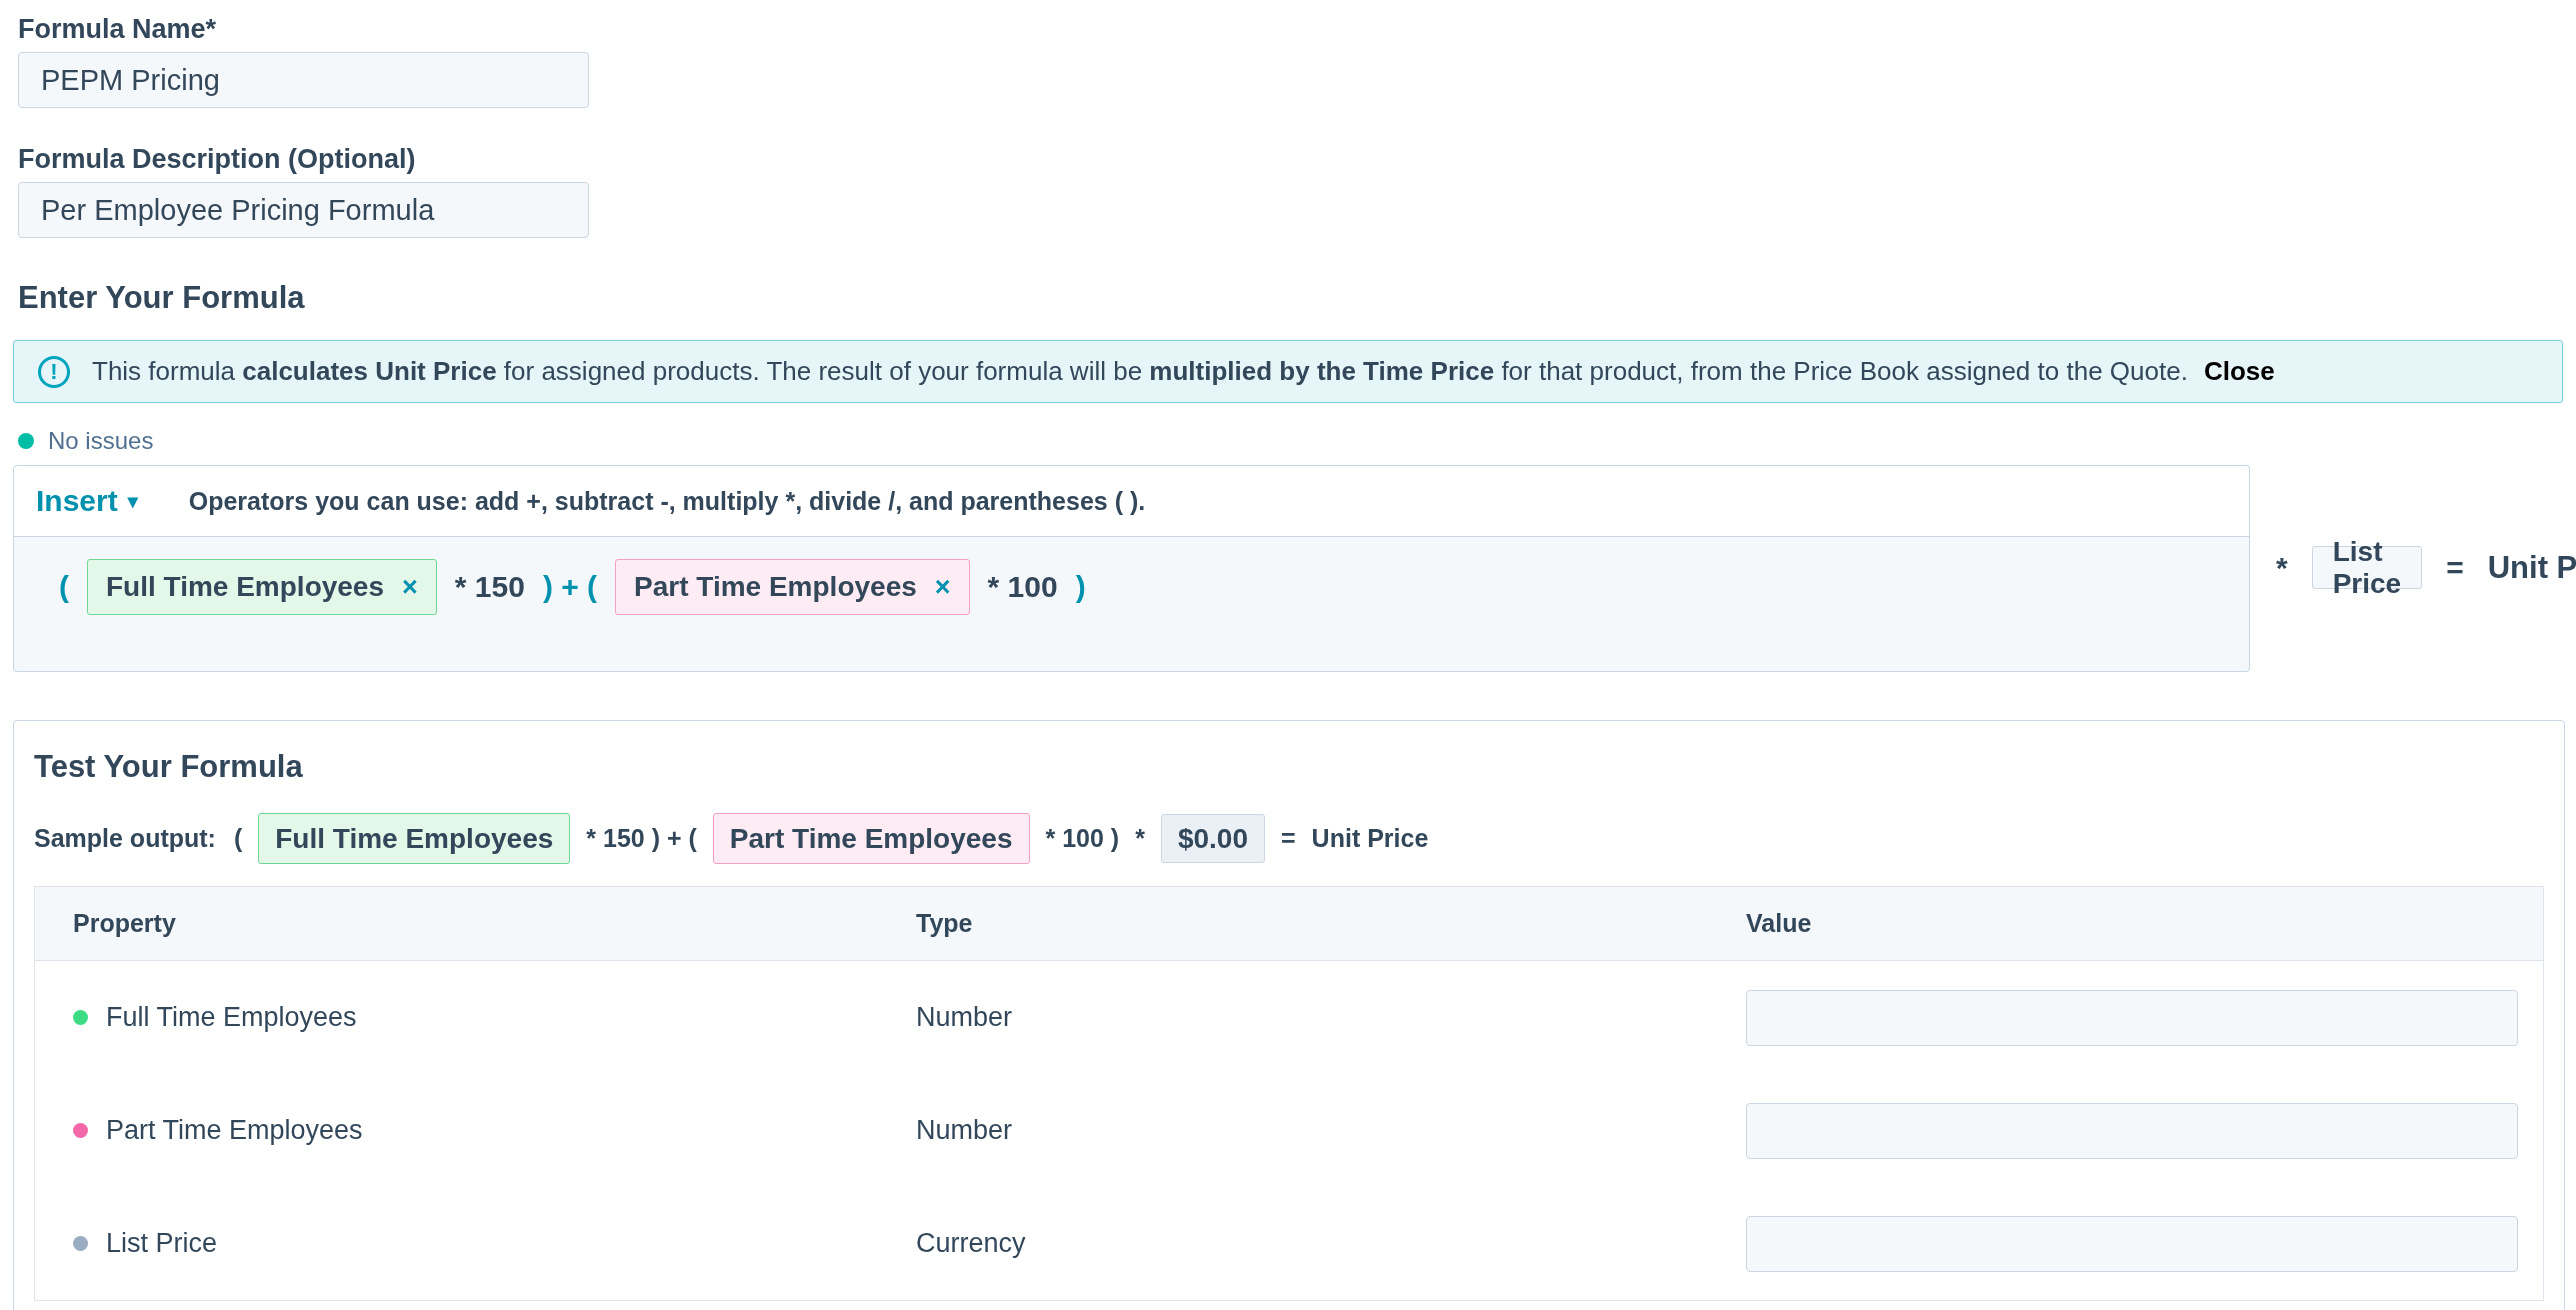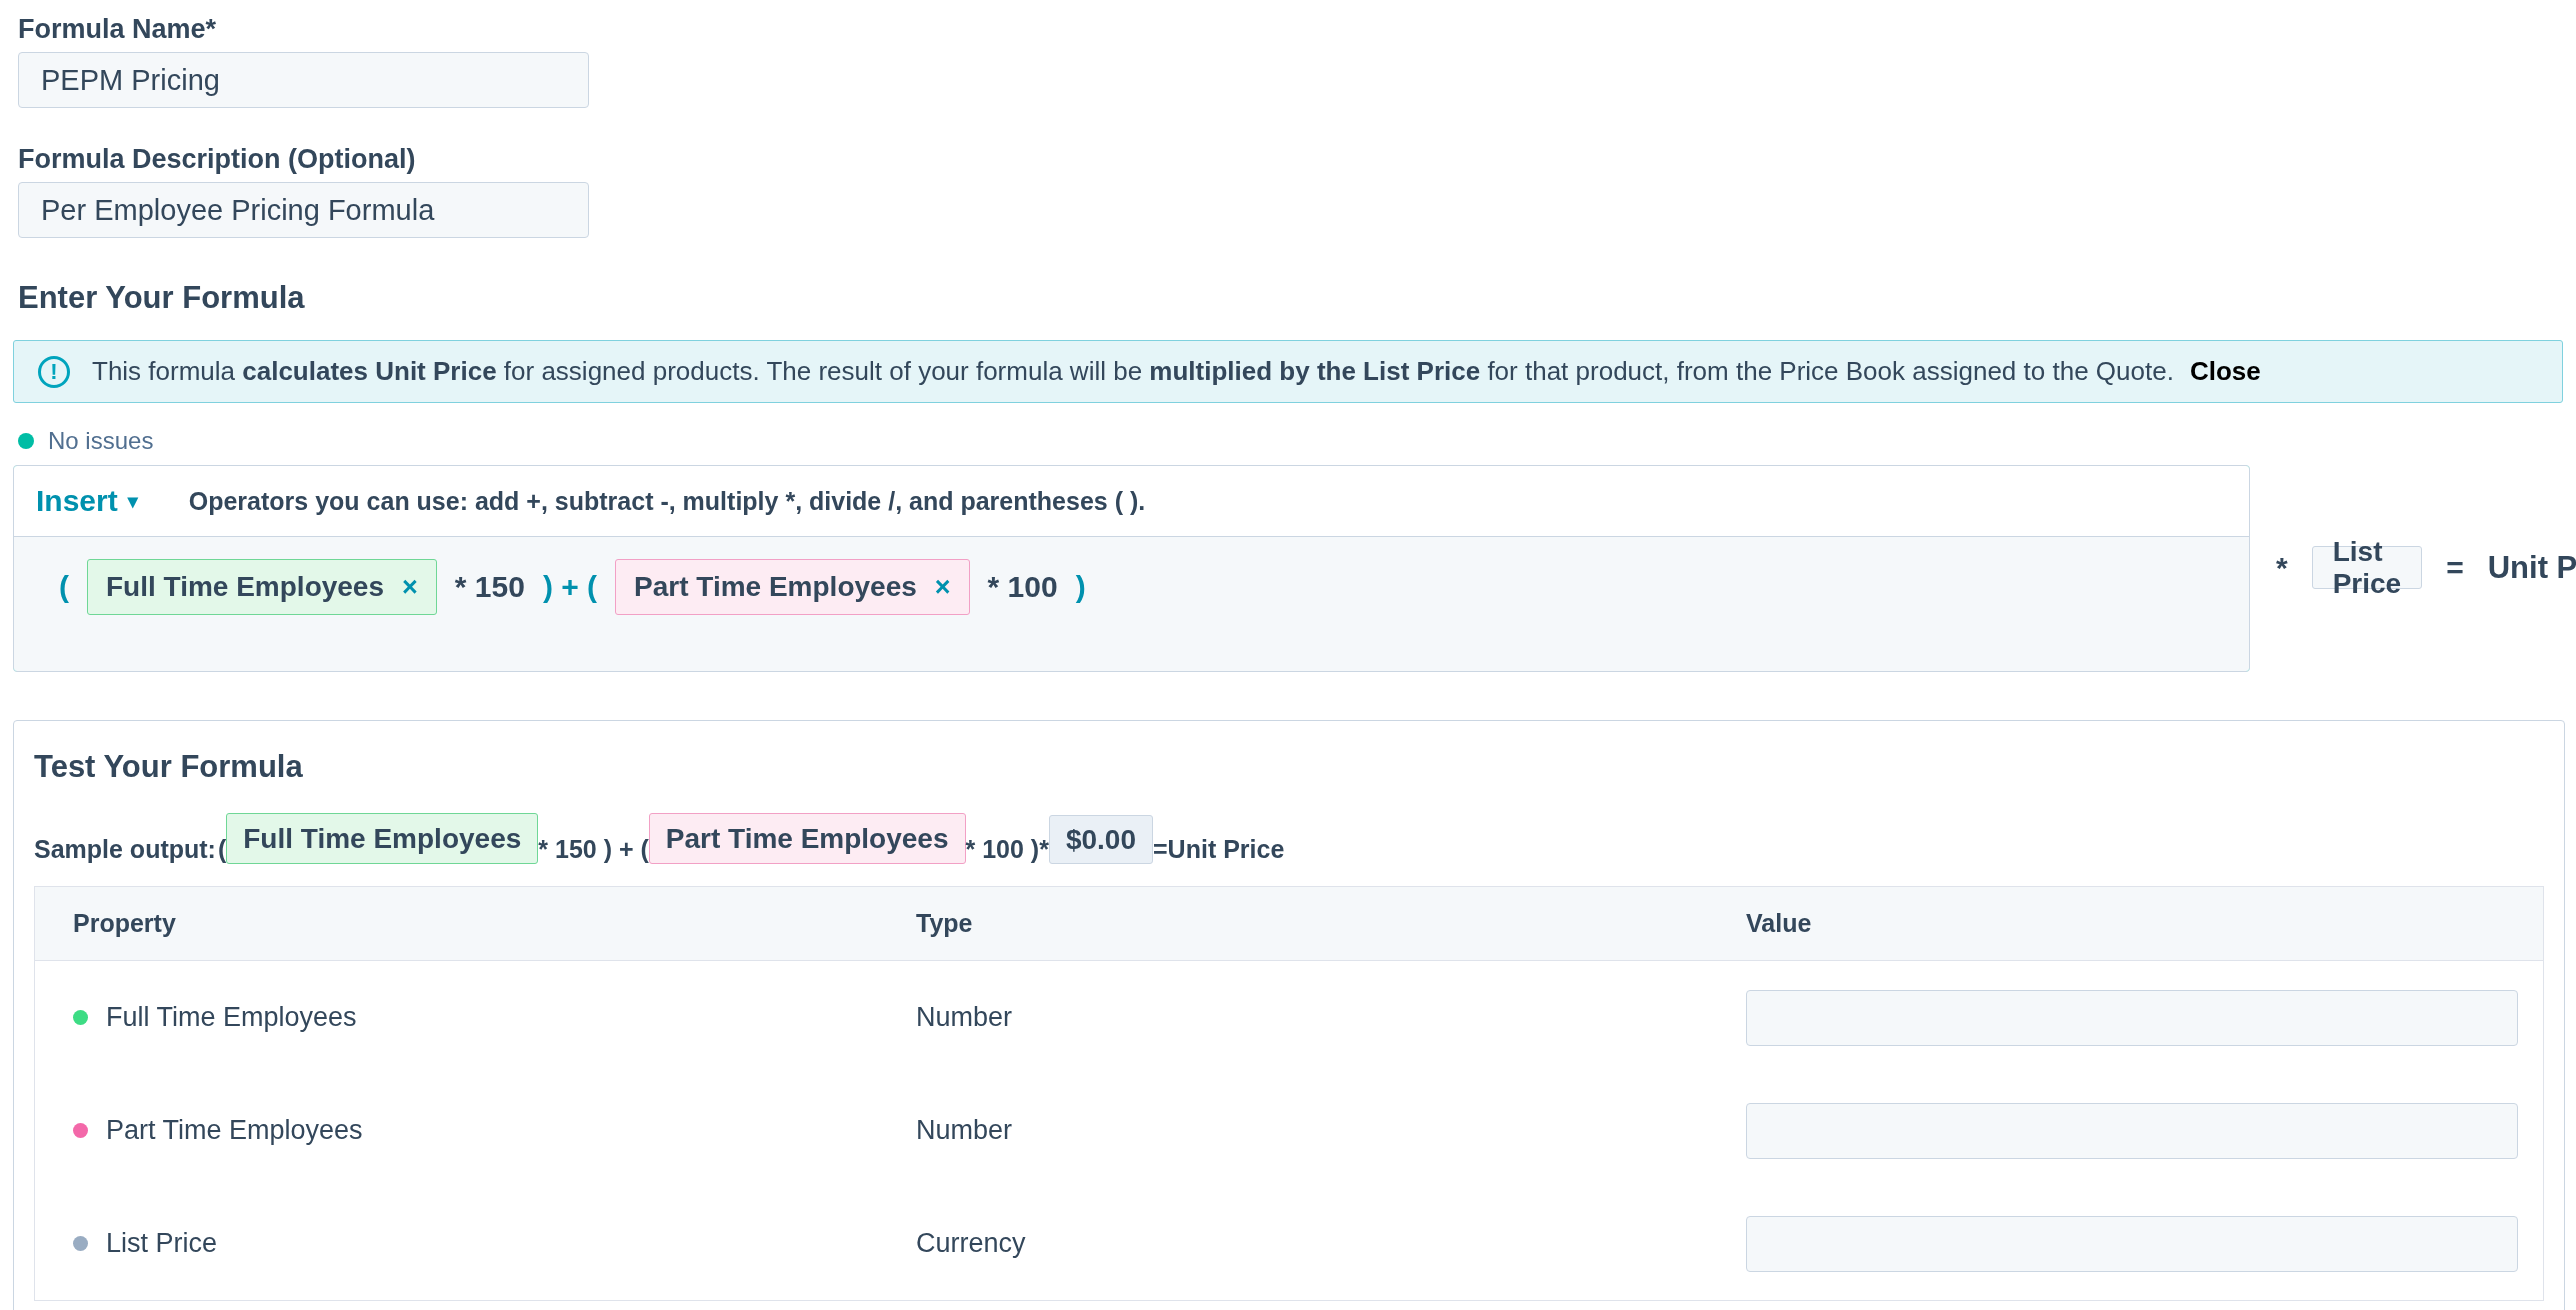--- a/index.html
+++ b/index.html
@@ -62,21 +62,21 @@
   
   .equation { position:absolute; left:2263px; top:81px; display:flex; align-items:center; gap:24px; }
   .eq-op { font-size:30px; font-weight:700; color:#33475b; }
   .lp-chip { display:inline-flex; align-items:center; height:43px; padding:0 20px; background:#f5f8fa;
     border:1px solid #cbd6e2; border-radius:3px; font-size:28px; font-weight:700; color:#33475b; }
   .eq-result { font-size:31px; font-weight:700; color:#33475b; white-space:nowrap; }
 
   
   .test-box { margin-top:48px; width:2552px; height:605px; border:1px solid #cbd6e2; border-radius:4px; padding:26px 20px 0 20px; background:#fff; }
   .test-heading { font-size:31px; font-weight:700; color:#33475b; line-height:40px; }
-  .sample-row { margin-top:26px; display:flex; align-items:flex-end; }
+  .sample-row { margin-top:26px; display:flex; align-items:center; gap:16px; }
   .sample-label { font-size:25px; font-weight:600; color:#33475b; margin-right:2px; }
   .s-op { font-size:25px; font-weight:600; color:#33475b; white-space:nowrap; }
   .chip.sm { height:51px; padding:0 16px; }
   .chip.price { background:#eaf0f6; border-color:#cbd6e2; height:49px; padding:16px 16px; }
 
   .table { margin-top:22px; border:1px solid #dfe3eb; }
   .t-head { display:grid; grid-template-columns:843px 830px 1fr; height:74px; align-items:center;
     background:#f5f8fa; border-bottom:1px solid #dfe3eb; }
   .t-head .t-cell { font-size:25px; font-weight:600; color:#33475b; }
   .t-row { display:grid; grid-template-columns:843px 830px 1fr; height:113px; align-items:center; background:#ffffff; }
@@ -97,21 +97,21 @@
     <label class="field-label">Formula Name*</label>
     <input class="text-input" type="text" value="PEPM Pricing" style="">
     <label class="field-label field-gap">Formula Description (Optional)</label>
     <input class="text-input" type="text" value="Per Employee Pricing Formula" style="">
   </div>
 
   <h2 class="section-heading">Enter Your Formula</h2>
 
   <div class="banner">
     <span class="info-icon">!</span>
-    <p class="banner-text"><span>This formula </span><strong>calculates Unit Price</strong><span> for assigned products. The result of your formula will be </span><strong>multiplied by the List Price</strong><span> for that product, from the Price Book assigned to the Quote.</span><a class="banner-close">Close</a></p>
+    <p class="banner-text"><span>This formula </span><strong>calculates Unit Price</strong><span> for assigned products. The result of your formula will be </span><strong>multiplied by the Time Price</strong><span> for that product, from the Price Book assigned to the Quote.</span><a class="banner-close">Close</a></p>
   </div>
 
   <div class="status-row">
     <span class="status-dot"></span>
     <span class="status-text">No issues</span>
   </div>
 
   <div class="editor-wrap">
     <div class="editor">
       <div class="editor-toolbar">

